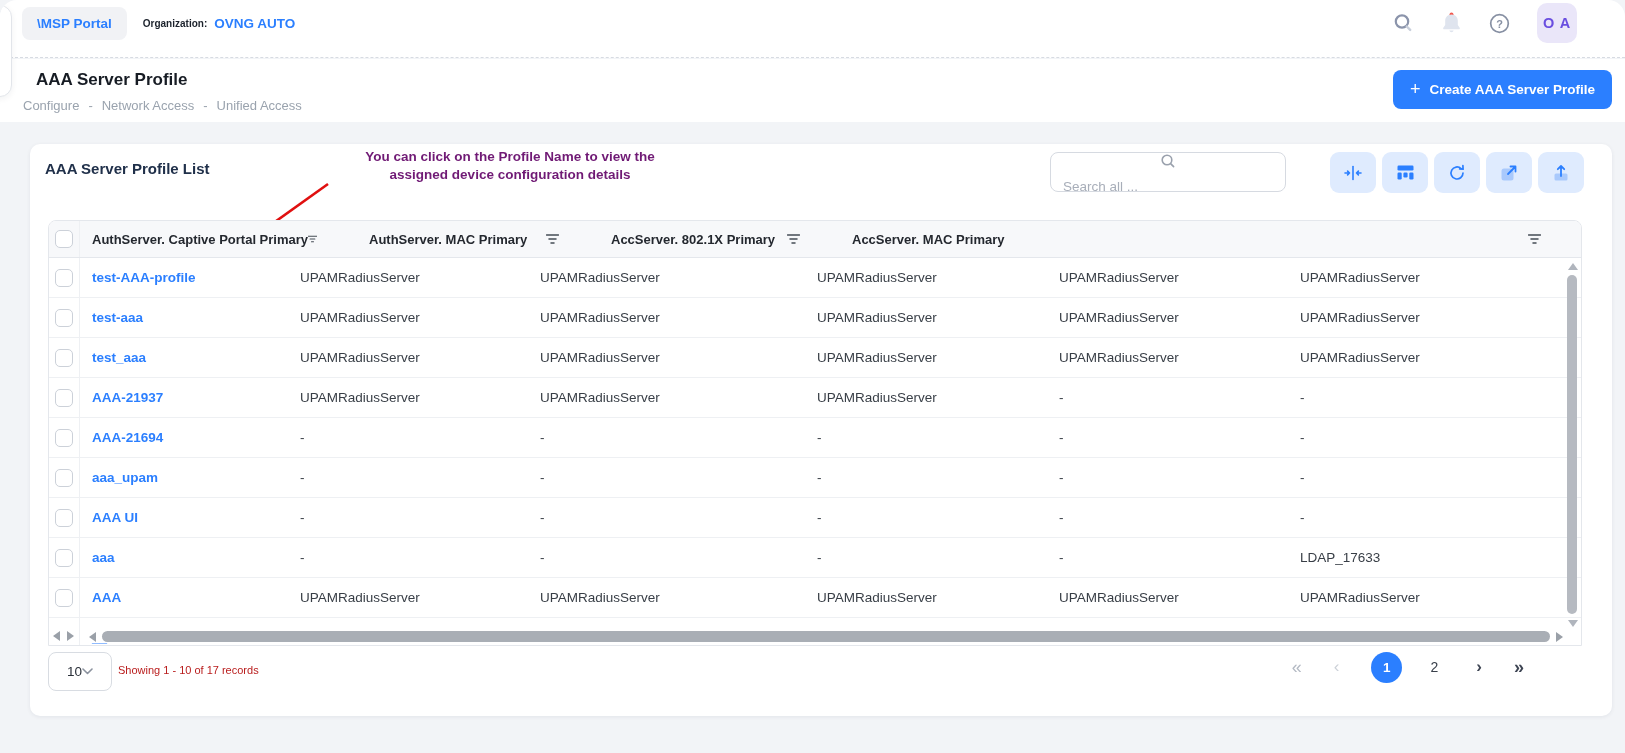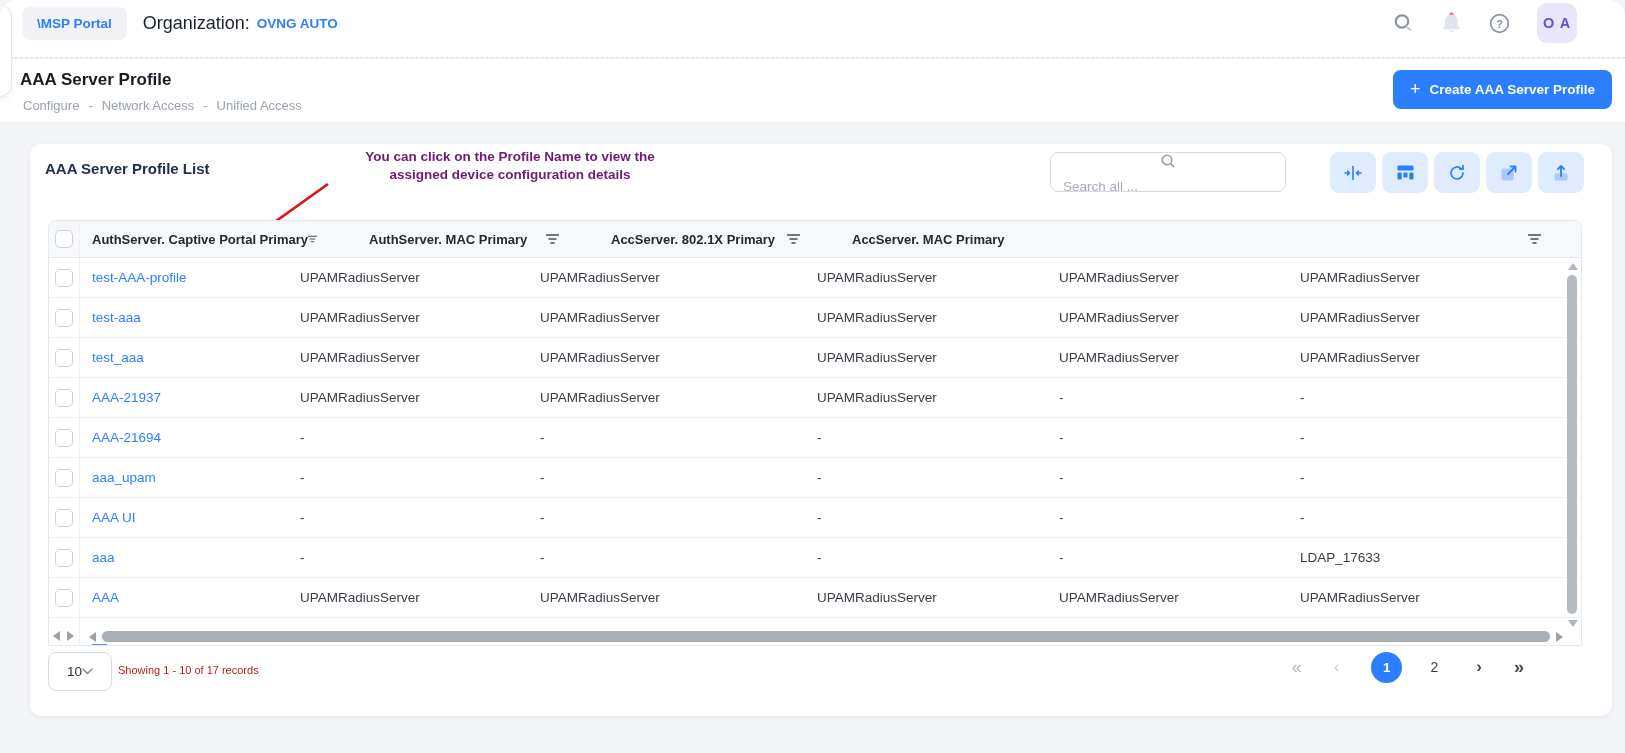--- a/index.html
+++ b/index.html
@@ -3,29 +3,29 @@
 <meta charset="utf-8">
 <style>
   html,body{margin:0;padding:0;background:#f2f4f7;font-family:"Liberation Sans",sans-serif;}
   .screen{position:relative;width:1625px;height:753px;background:#f2f4f7;overflow:hidden;border-radius:17px;}
 
   
   .topbar{position:absolute;top:0;left:0;width:100%;height:58px;background:#fff;border-bottom:1px dashed #d7dbe2;box-sizing:border-box;z-index:2;}
   .topbar-inner{height:46px;display:flex;align-items:center;}
   .edge-panel{position:absolute;left:-16px;top:5px;width:26px;height:90px;background:#fff;border:1px solid #e2e5ea;border-radius:12px;box-shadow:0 2px 6px rgba(20,30,50,.06);z-index:3;}
   .portal-chip{margin-left:22px;background:#f1f2f5;border-radius:8px;padding:9px 15px;color:#2b7fff;font-weight:700;font-size:13.5px;cursor:pointer;}
-  .org-label{margin-left:16px;font-size:18px;font-weight:400;color:#1c222c;}
+  .org-label{margin-left:16px;font-size:10px;font-weight:700;color:#1c222c;}
   .org-value{margin-left:7px;font-size:13.5px;font-weight:700;color:#2b7fff;cursor:pointer;}
   .topbar-right{margin-left:auto;display:flex;align-items:center;gap:27px;margin-right:48px;}
   .tb-icon{display:flex;align-items:center;justify-content:center;cursor:pointer;}
   .avatar{width:40px;height:40px;border-radius:10px;background:#eae6f9;color:#6a4ee0;font-weight:700;font-size:14.5px;display:flex;align-items:center;justify-content:center;letter-spacing:1px;cursor:pointer;}
 
   
   .pageheader{position:absolute;top:59px;left:0;width:100%;height:63px;background:#fff;z-index:1;}
-  .page-title{position:absolute;left:20px;top:11px;font-size:17px;font-weight:700;color:#171c24;}
+  .page-title{position:absolute;left:36px;top:11px;font-size:17px;font-weight:700;color:#171c24;}
   .breadcrumb{position:absolute;left:23px;top:39px;font-size:13px;color:#9aa3ae;display:flex;gap:9px;align-items:center;}
   .bc-item{cursor:pointer;}
   .bc-sep{color:#9aa3ae;}
   .create-btn{position:absolute;right:13px;top:11px;height:39px;background:#2b7fff;border:none;border-radius:8px;color:#fff;font-family:"Liberation Sans",sans-serif;font-size:13.5px;font-weight:700;display:flex;align-items:center;gap:9px;padding:0 17px;cursor:pointer;}
   .create-plus{font-size:18px;font-weight:400;line-height:1;margin-top:-2px;}
 
   
   .card{position:absolute;left:30px;top:144px;width:1582px;height:572px;background:#fff;border-radius:10px;box-shadow:0 1px 4px rgba(20,30,50,.07);}
   .card-title{position:absolute;left:15px;top:16px;font-size:15px;font-weight:700;color:#20304a;}
   .annotation{position:absolute;left:250px;top:4px;width:460px;text-align:center;color:#701a75;font-weight:700;font-size:13.5px;line-height:18px;}
@@ -40,21 +40,21 @@
   
   .table{position:absolute;left:18px;top:76px;width:1534px;height:426px;border:1px solid #e4e7ec;border-radius:8px 8px 0 0;box-sizing:border-box;overflow:hidden;background:#fff;}
   .thead{height:36px;background:#f7f8fa;border-bottom:1px solid #e4e7ec;display:flex;align-items:stretch;}
   .hcell{display:flex;align-items:center;justify-content:space-between;box-sizing:border-box;padding:0 40px 0 12px;font-size:13px;font-weight:700;color:#24282f;cursor:pointer;}
   .hlab{display:flex;align-items:center;gap:9px;white-space:nowrap;}
   .trow{height:39px;display:flex;align-items:center;border-bottom:1px solid #eef0f3;background:#fff;}
   .cell{box-sizing:border-box;padding-left:12px;font-size:13.5px;color:#383e46;white-space:nowrap;overflow:hidden;}
   .cc{width:31px;height:100%;display:flex;align-items:center;justify-content:flex-start;padding:0 0 0 6px;border-right:1px solid #eef0f3;box-sizing:border-box;}
   .c1{width:208px;}.c2{width:240px;}.c3{width:277px;}.c4{width:242px;}.c5{width:241px;}.c6{flex:1;}
   .cb{width:18px;height:18px;border:1.5px solid #ccd1d9;border-radius:5px;background:#fff;box-sizing:border-box;cursor:pointer;}
-  .plink{color:#2b7fff;font-weight:400;text-decoration:none;cursor:pointer;}
+  .plink{color:#2b7fff;font-weight:700;text-decoration:none;cursor:pointer;}
 
   
   .vscroll{position:absolute;top:42px;right:3px;bottom:18px;width:11px;}
   .tri-up{width:0;height:0;border-left:5px solid transparent;border-right:5px solid transparent;border-bottom:7px solid #b0b5bd;margin:0 auto;}
   .tri-down{width:0;height:0;border-left:5px solid transparent;border-right:5px solid transparent;border-top:7px solid #b0b5bd;margin:0 auto;position:absolute;bottom:0;left:0;right:0;}
   .vthumb{position:absolute;top:12px;bottom:13px;left:0;width:10px;background:#b6bac1;border-radius:5px;cursor:pointer;}
   .hscroll{position:absolute;left:40px;right:18px;bottom:2px;height:12px;}
   .tri-left{width:0;height:0;border-top:5px solid transparent;border-bottom:5px solid transparent;border-right:7px solid #9aa0a8;position:absolute;left:0;top:1px;}
   .tri-right{width:0;height:0;border-top:5px solid transparent;border-bottom:5px solid transparent;border-left:7px solid #9aa0a8;position:absolute;right:0;top:1px;}
   .hthumb{position:absolute;left:13px;right:13px;top:0;height:11px;background:#a9aeb5;border-radius:6px;cursor:pointer;}

